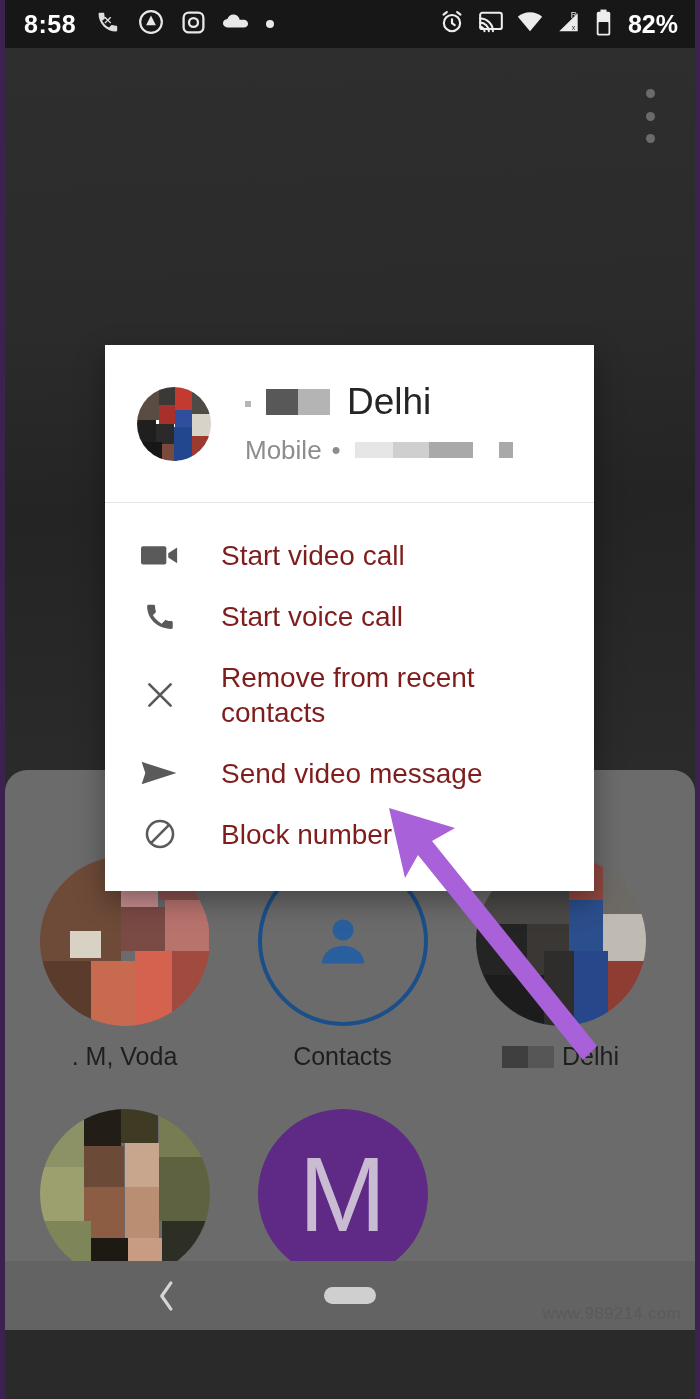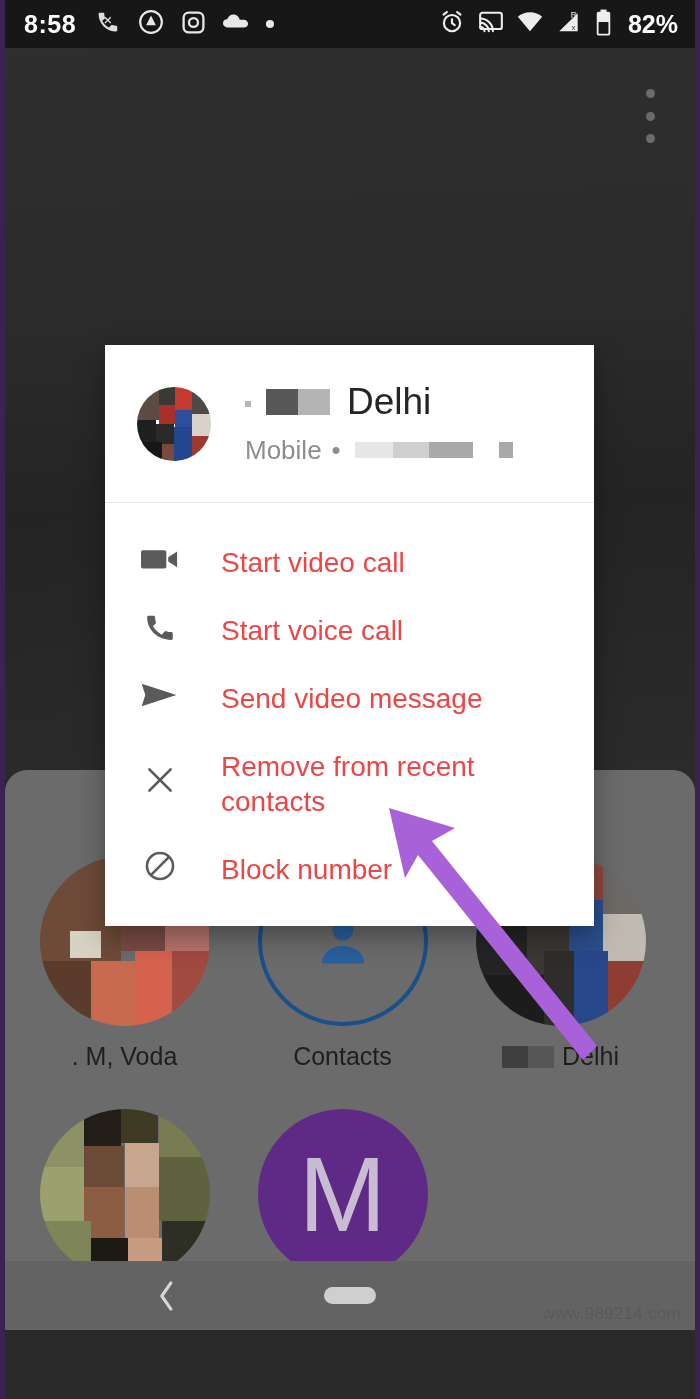--- a/index.html
+++ b/index.html
@@ -173,22 +173,22 @@
     display:flex; align-items:center;
     padding:13px 30px 13px 32px;
     cursor:pointer; min-height:60px;
   }
   .dlg-ico {
     width:46px; flex:0 0 46px; display:flex;
     align-items:center; justify-content:center;
     color:#5a5a5a;
   }
   .dlg-txt {
-    margin-left:38px; font-size:28px; color:#ef4444;
-    line-height:1.25; max-width:300px;margin-top:7px;
+    margin-left:38px; font-size:28px; color:#7f1d1d;
+    line-height:1.25; max-width:300px;
   }
 
   
   .arrow-layer {
     position:absolute; left:0; top:0; width:700px; height:1399px;
     z-index:45; pointer-events:none;
   }
 </style>
 </head>
 <body>
@@ -445,34 +445,34 @@
         <span class="dlg-ico">
           <svg width="34" height="34" viewBox="0 0 24 24" fill="#5a5a5a">
             <path d="M6.6 10.8c1.4 2.8 3.8 5.1 6.6 6.6l2.2-2.2c.3-.3.7-.4 1-.2 1.1.4 2.4.6 3.6.6.6 0 1 .5 1 1v3.5c0 .6-.4 1-1 1C10.1 21.1 2.9 13.9 2.9 5 2.9 4.4 3.4 4 4 4h3.5c.6 0 1 .4 1 1 0 1.3.2 2.5.6 3.6.1.4 0 .8-.2 1l-2.3 2.2z"></path>
           </svg>
         </span>
         <span class="dlg-txt">Start voice call</span>
       </div>
 
       <div class="dlg-item">
         <span class="dlg-ico">
+          <svg width="34" height="34" viewBox="0 0 24 24" fill="none" stroke="#5a5a5a" stroke-width="1.9" stroke-linecap="round">
+            <path d="M4.5 4.5l15 15M19.5 4.5l-15 15"></path>
+          </svg>
+        </span>
+        <span class="dlg-txt">Remove from recent contacts</span>
+      </div>
+
+      <div class="dlg-item">
+        <span class="dlg-ico">
           <svg width="38" height="30" viewBox="0 0 30 22" fill="#5a5a5a">
             <path d="M0.5 2.2L28 11 0.5 19.8 3.4 11z"></path>
           </svg>
         </span>
         <span class="dlg-txt">Send video message</span>
-      </div>
-
-      <div class="dlg-item">
-        <span class="dlg-ico">
-          <svg width="34" height="34" viewBox="0 0 24 24" fill="none" stroke="#5a5a5a" stroke-width="1.9" stroke-linecap="round">
-            <path d="M4.5 4.5l15 15M19.5 4.5l-15 15"></path>
-          </svg>
-        </span>
-        <span class="dlg-txt">Remove from recent contacts</span>
       </div>
 
       <div class="dlg-item">
         <span class="dlg-ico">
           <svg width="34" height="34" viewBox="0 0 24 24" fill="none" stroke="#5a5a5a" stroke-width="1.8">
             <circle cx="12" cy="12" r="9.2"></circle>
             <path d="M5.6 18.4L18.4 5.6"></path>
           </svg>
         </span>
         <span class="dlg-txt">Block number</span>

